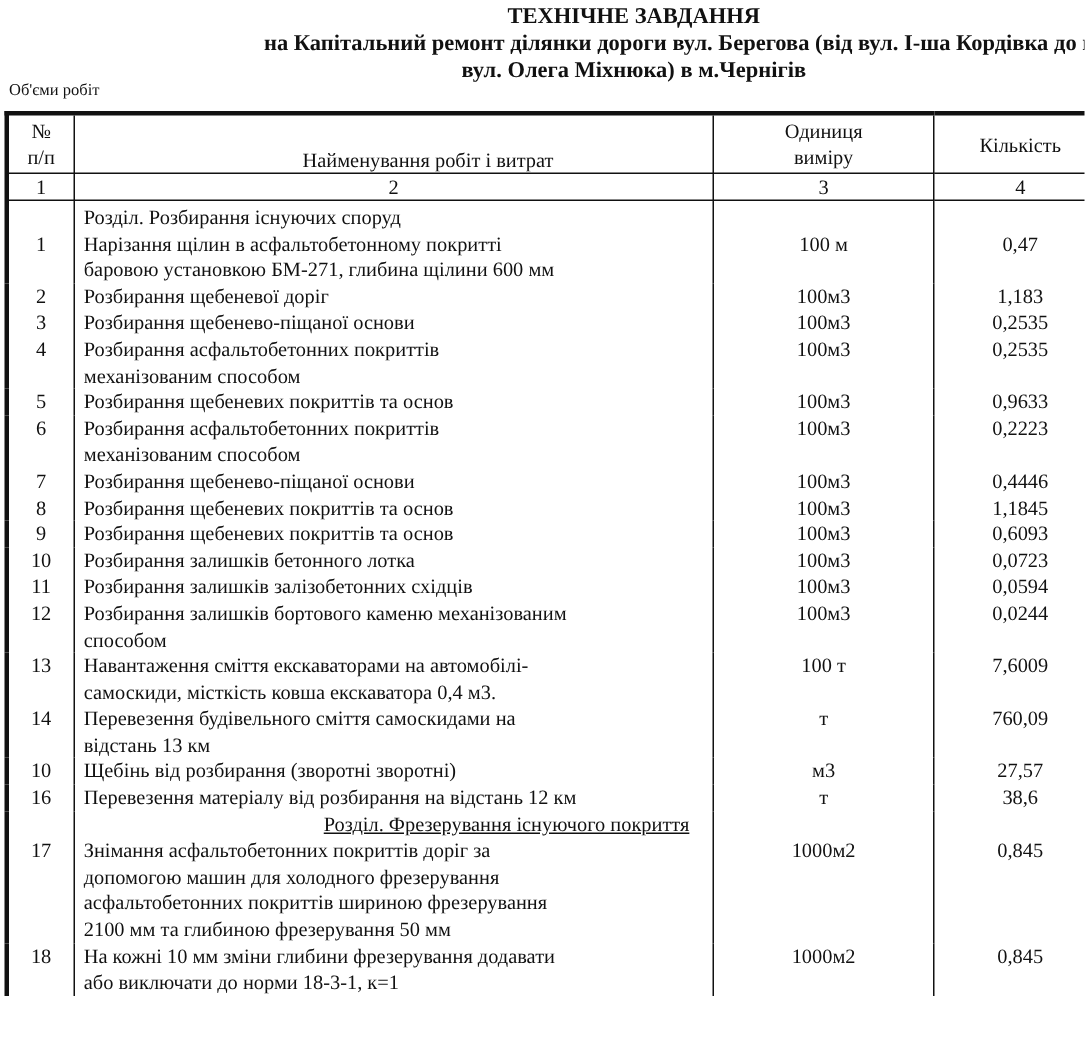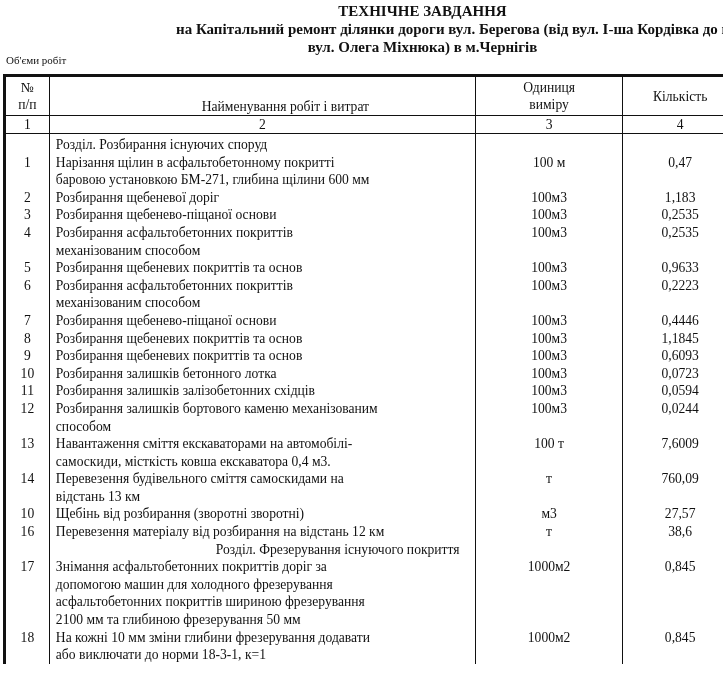--- a/index.html
+++ b/index.html
@@ -42,21 +42,21 @@
   thead tr.num th {
     border: 1px solid #111; text-align: center; height: 17px; line-height: 17px;
   }
   thead tr.num th.first { border-left: 3px solid #111; }
   tbody td { border-left: 1px solid #111; border-right: 1px solid #111; }
   tbody td.c-n { border-left: 3px solid #111; text-align: center; }
   tbody td.c-name { padding-left: 6px; }
   tbody td.c-unit, tbody td.c-qty { text-align: center; }
   tbody tr.first-row td { padding-top: 2px; }
   tr.sec td.c-name { text-align: left; }
-  tr.sec2 td.c-name { padding-left: 166px; }
+  tr.sec2 td.c-name { padding-left: 166px; text-decoration: underline; }
 </style>
 </head>
 <body>
 
 <div class="title">
   <span class="t1">ТЕХНІЧНЕ ЗАВДАННЯ</span>
   <span class="t2">на Капітальний ремонт ділянки дороги вул. Берегова (від вул. І-ша Кордівка до перехр</span>
   <span class="t3">вул. Олега Міхнюка) в м.Чернігів</span>
 </div>
 

